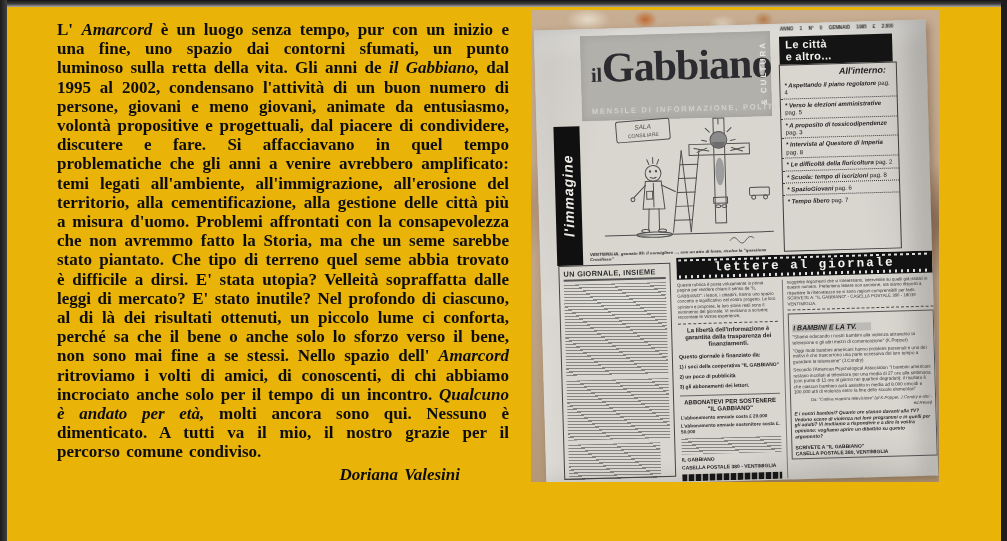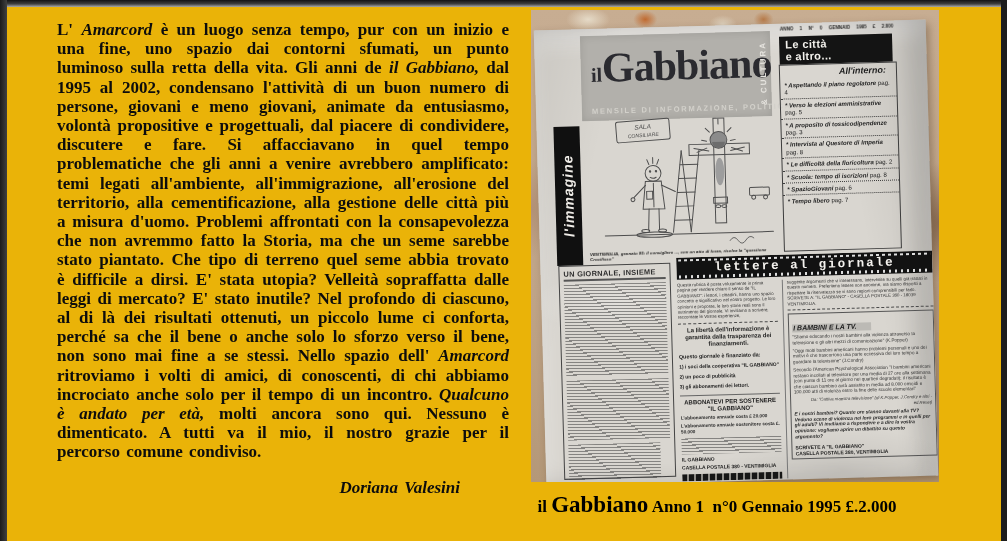--- a/index.html
+++ b/index.html
@@ -8,21 +8,21 @@
   
   .edge-top{position:absolute;left:0;top:0;width:100%;height:7px;background:linear-gradient(180deg,#131313 0%,#3e3e3e 55%,#ababab 100%);z-index:40;}
   .edge-left{position:absolute;left:0;top:0;width:7px;height:100%;background:linear-gradient(90deg,#1b1b1b,#404040);z-index:40;}
   .edge-right{position:absolute;right:0;top:0;width:6px;height:100%;background:#1d1d1d;z-index:40;}
 
   
   .left-page{position:absolute;left:57px;top:20px;width:452px;color:#0d0d0d;
     font-family:"Liberation Serif",serif;font-weight:700;font-size:17px;line-height:19.2px;
     text-align:justify;word-spacing:2px;}
   .left-page .it{font-style:italic;}
-  .signature{text-align:right;padding-right:49px;font-style:italic;margin-top:16px;font-size:17px;}
+  .signature{text-align:right;padding-right:49px;font-style:italic;margin-top:3px;font-size:17px;}
 
   
   .photo{position:absolute;left:531px;top:10px;width:408px;height:472px;overflow:hidden;
     background:
       radial-gradient(22px 12px at 14% 2%, #e5dac7 0%, rgba(229,218,199,0) 100%),
       radial-gradient(12px 9px at 28% 2%, #c06a30 0%, rgba(192,106,48,0) 100%),
       radial-gradient(9px 7px at 35% 5%, #8f4a42 0%, rgba(143,74,66,0) 100%),
       radial-gradient(14px 9px at 47% 3%, #dccfbb 0%, rgba(220,207,187,0) 100%),
       radial-gradient(10px 8px at 57% 2%, #b77b4a 0%, rgba(183,123,74,0) 100%),
       radial-gradient(16px 10px at 69% 4%, #cdab82 0%, rgba(205,171,130,0) 100%),
@@ -274,16 +274,13 @@
               <div class="scrivete">CASELLA POSTALE 380, VENTIMIGLIA</div>
             </div>
           </div>
 
         </div>
       </div>
 
     </div>
   </div>
 
-  <div class="photo-caption">
-    <span class="cap-il">il </span><span class="cap-title">Gabbiano</span><span class="cap-rest"> Anno 1  n°0 Gennaio 1995 £.2.000</span>
-  </div>
 </div>
 
 </body></html>

